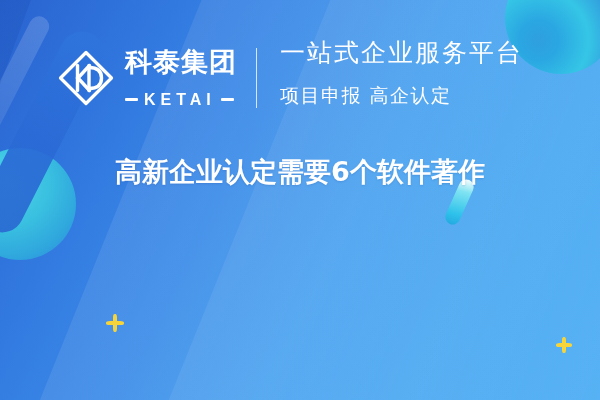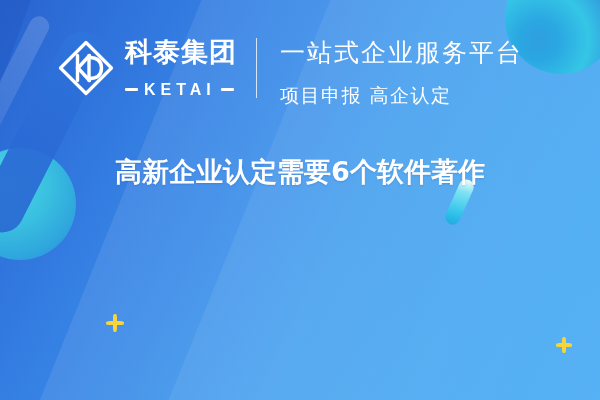--- a/index.html
+++ b/index.html
@@ -148,21 +148,21 @@
   .sparkle-br::after  { width: 16px;  margin-left: -8px; }
 
   
   .header {
     position: absolute;
     left: 0;
     top: 38px;
     width: 600px;
     height: 70px;
     display: flex;
-    align-items: flex-start;
+    align-items: flex-end;
   }
 
   .logo-block {
     display: flex;
     align-items: center;
     margin-left: 56px;
   }
   .logo-mark {
     width: 60px;
     height: 60px;

